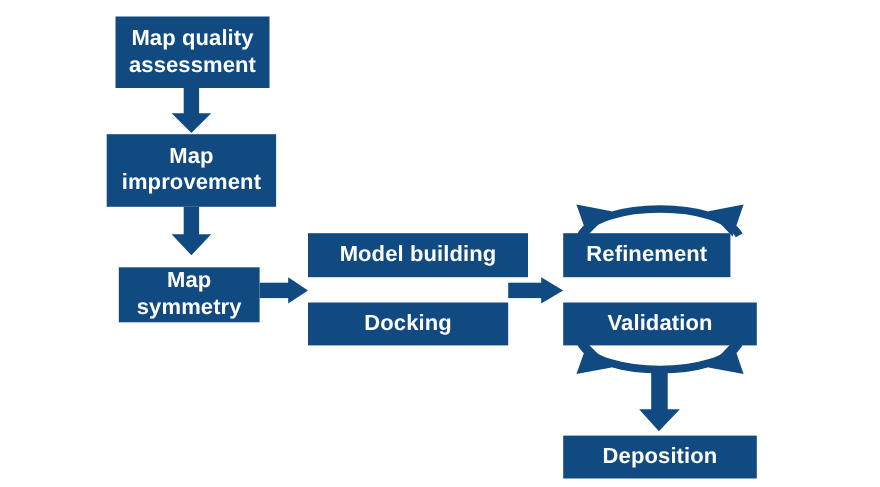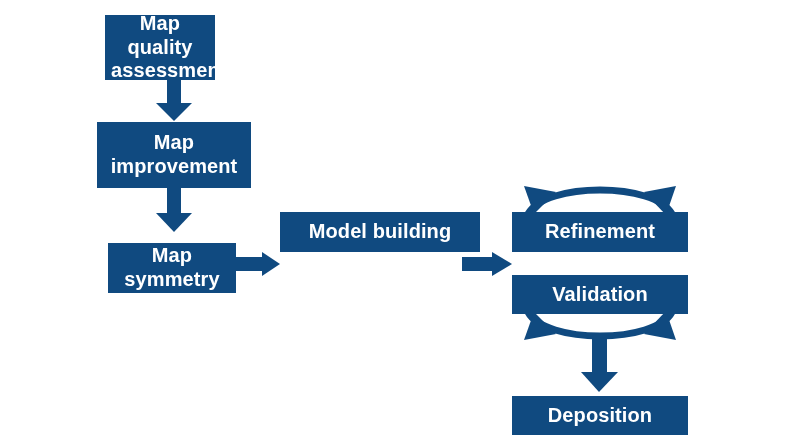--- a/index.html
+++ b/index.html
@@ -42,26 +42,26 @@
   }
   .arrow-layer {
     position: absolute;
     left: 0;
     top: 0;
     width: 800px;
     height: 443px;
     pointer-events: none;
   }
   
-  #node-map-quality      { left: 105px; top: 15px;  width: 110px; height: 65px; justify-content: center; }
+  #node-map-quality      { left: 105px; top: 15px;  width: 140px; height: 65px; justify-content: center; }
   #node-map-improvement  { left: 97px;  top: 122px; width: 154px; height: 66px; }
   #node-map-symmetry     { left: 108px; top: 243px; width: 128px; height: 50px; }
   #node-model-building   { left: 280px; top: 212px; width: 200px; height: 40px; }
   #node-docking          { left: 280px; top: 275px; width: 182px; height: 39px; }
-  #node-refinement       { left: 512px; top: 212px; width: 176px; height: 40px; }
+  #node-refinement       { left: 512px; top: 212px; width: 152px; height: 40px; }
   #node-validation       { left: 512px; top: 275px; width: 176px; height: 39px; }
   #node-deposition       { left: 512px; top: 396px; width: 176px; height: 39px; }
 </style>
 </head>
 <body>
 
 <div id="canvas">
 
   <svg class="arrow-layer" viewBox="0 0 800 443" width="800" height="443" xmlns="http://www.w3.org/2000/svg">
 
@@ -119,20 +119,23 @@
 
   <div class="node" id="node-map-symmetry">
     <span class="node-label">Map
 symmetry</span>
   </div>
 
   <div class="node" id="node-model-building">
     <span class="node-label">Model building</span>
   </div>
 
+  <div class="node" id="node-docking">
+    <span class="node-label">Docking</span>
+  </div>
 
   <div class="node" id="node-refinement">
     <span class="node-label">Refinement</span>
   </div>
 
   <div class="node" id="node-deposition">
     <span class="node-label">Deposition</span>
   </div>
 
   <div class="node" id="node-validation">

